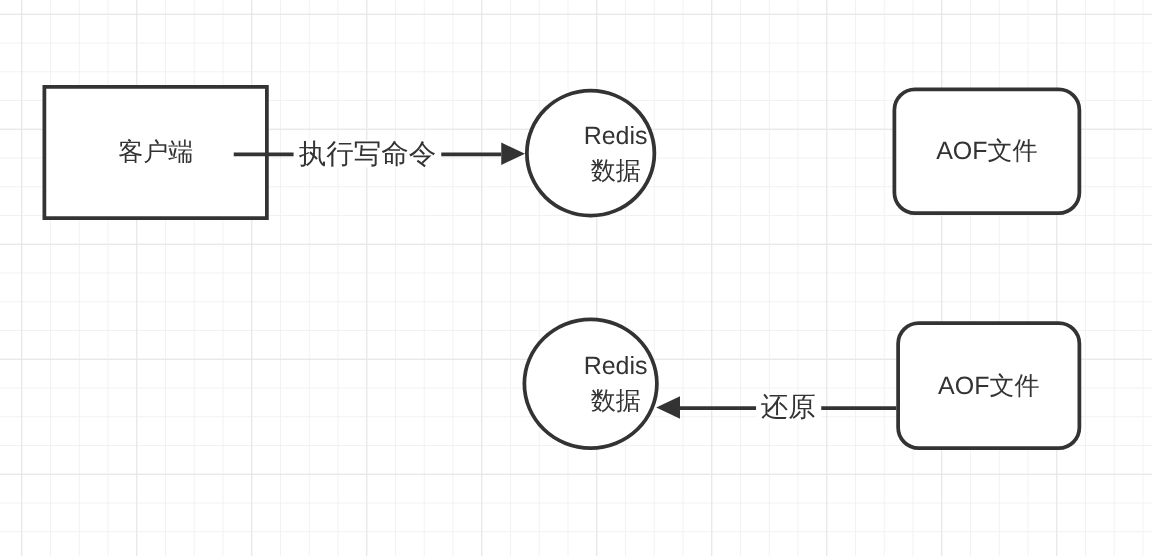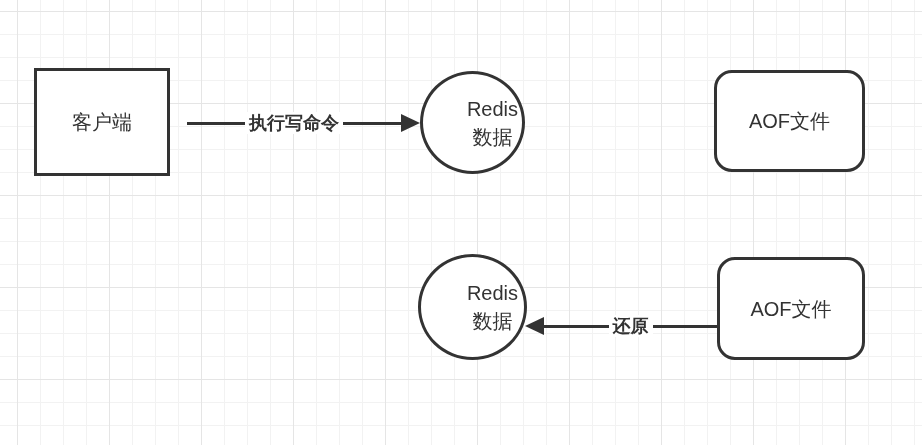--- a/index.html
+++ b/index.html
@@ -32,28 +32,28 @@
   .rect{border-radius:0;}
   .rounded{border-radius:18px;text-align:center;}
   .circle{border-radius:50%;}
   .circle .wrap{width:80px;margin-left:40px;}
   .edge{
     position:absolute;display:flex;align-items:center;height:24px;
   }
   .edge .line{flex:1;height:3px;background:var(--stroke);}
   .edge .edge-label{
     flex:0 0 auto;background:var(--bg);padding:0 4px;
-    font-size:18px;line-height:22px;color:var(--text);white-space:nowrap;font-weight:bold;
+    font-size:22px;line-height:22px;color:var(--text);white-space:nowrap;
   }
   .arrowhead{width:0;height:0;flex:0 0 auto;}
   .arrow-right{border-top:9px solid transparent;border-bottom:9px solid transparent;border-left:19px solid var(--stroke);}
   .arrow-left{border-top:9px solid transparent;border-bottom:9px solid transparent;border-right:19px solid var(--stroke);}
 
   
-  #client-node{left:34px;top:68px;width:136px;height:108px;}
+  #client-node{left:34px;top:68px;width:181px;height:108px;}
   #edge-execute{left:187px;top:111px;width:233px;}
   #redis-node-top{left:420px;top:71px;width:105px;height:103px;}
   #edge-append{left:525px;top:111px;width:189px;}
   #aof-node-top{left:714px;top:70px;width:151px;height:102px;}
 
   
   #redis-node-bottom{left:418px;top:254px;width:109px;height:106px;}
   #edge-restore{left:525px;top:314px;width:192px;}
   #aof-node-bottom{left:717px;top:257px;width:148px;height:103px;}
 </style>

